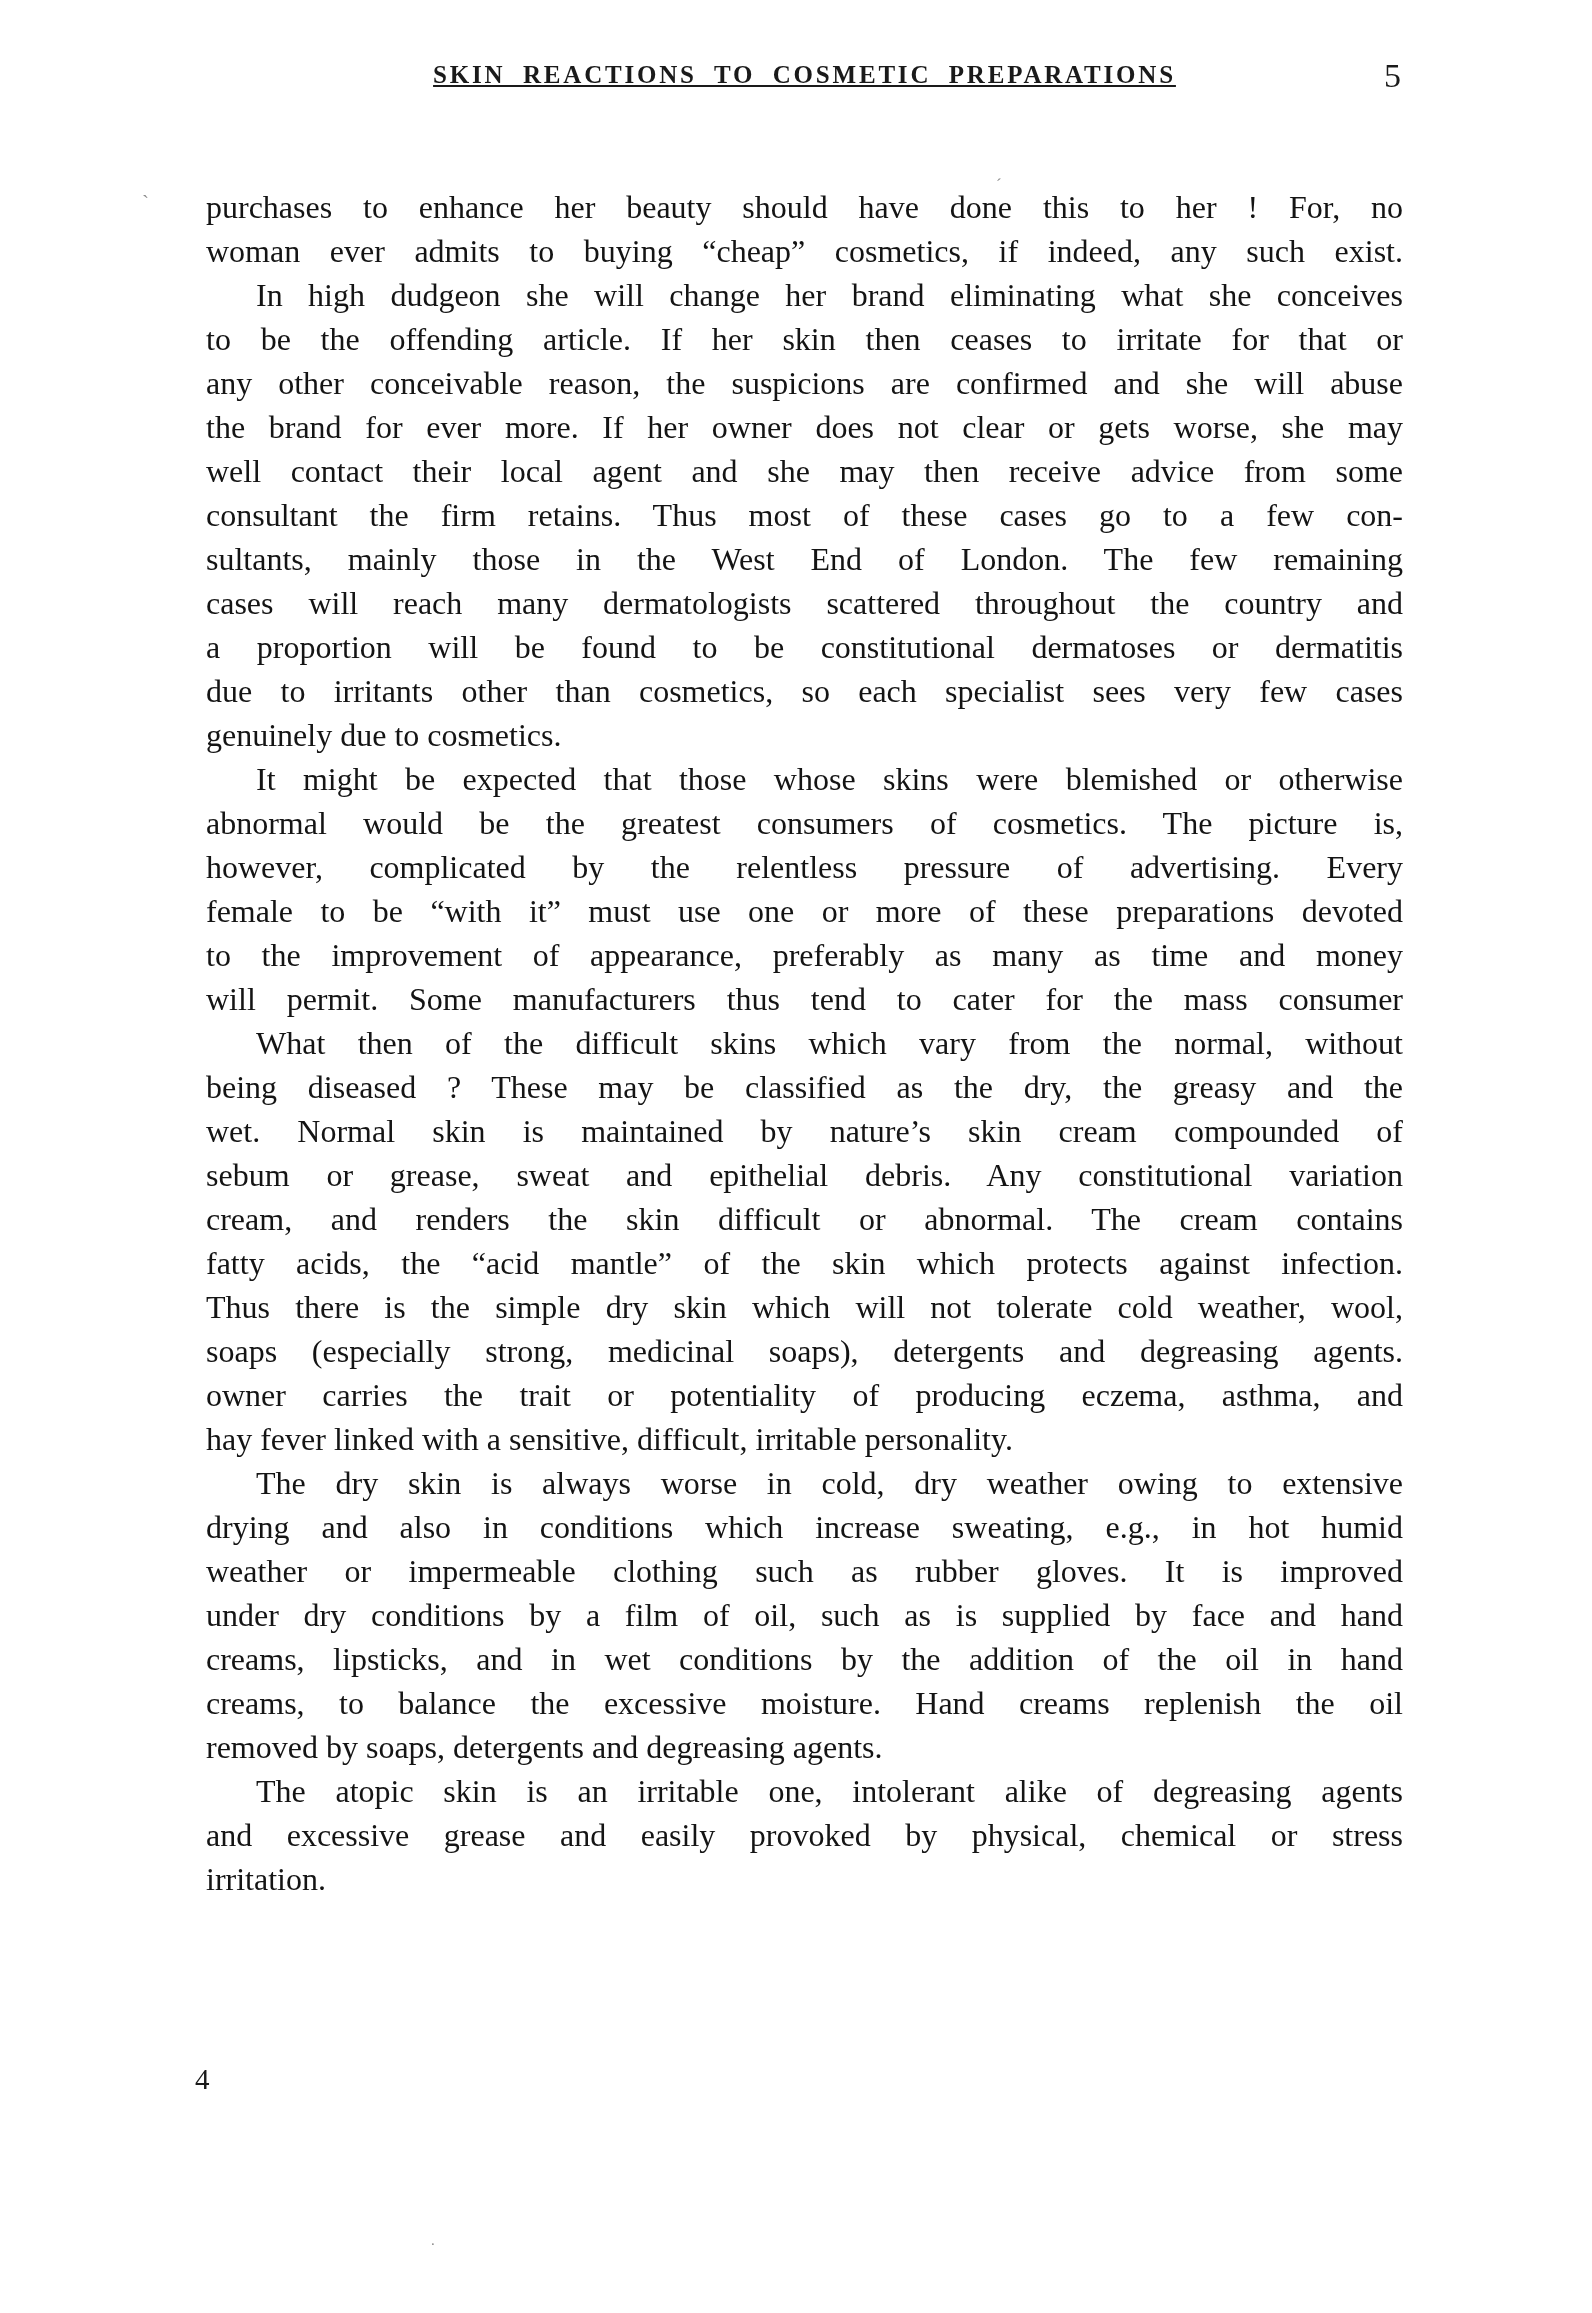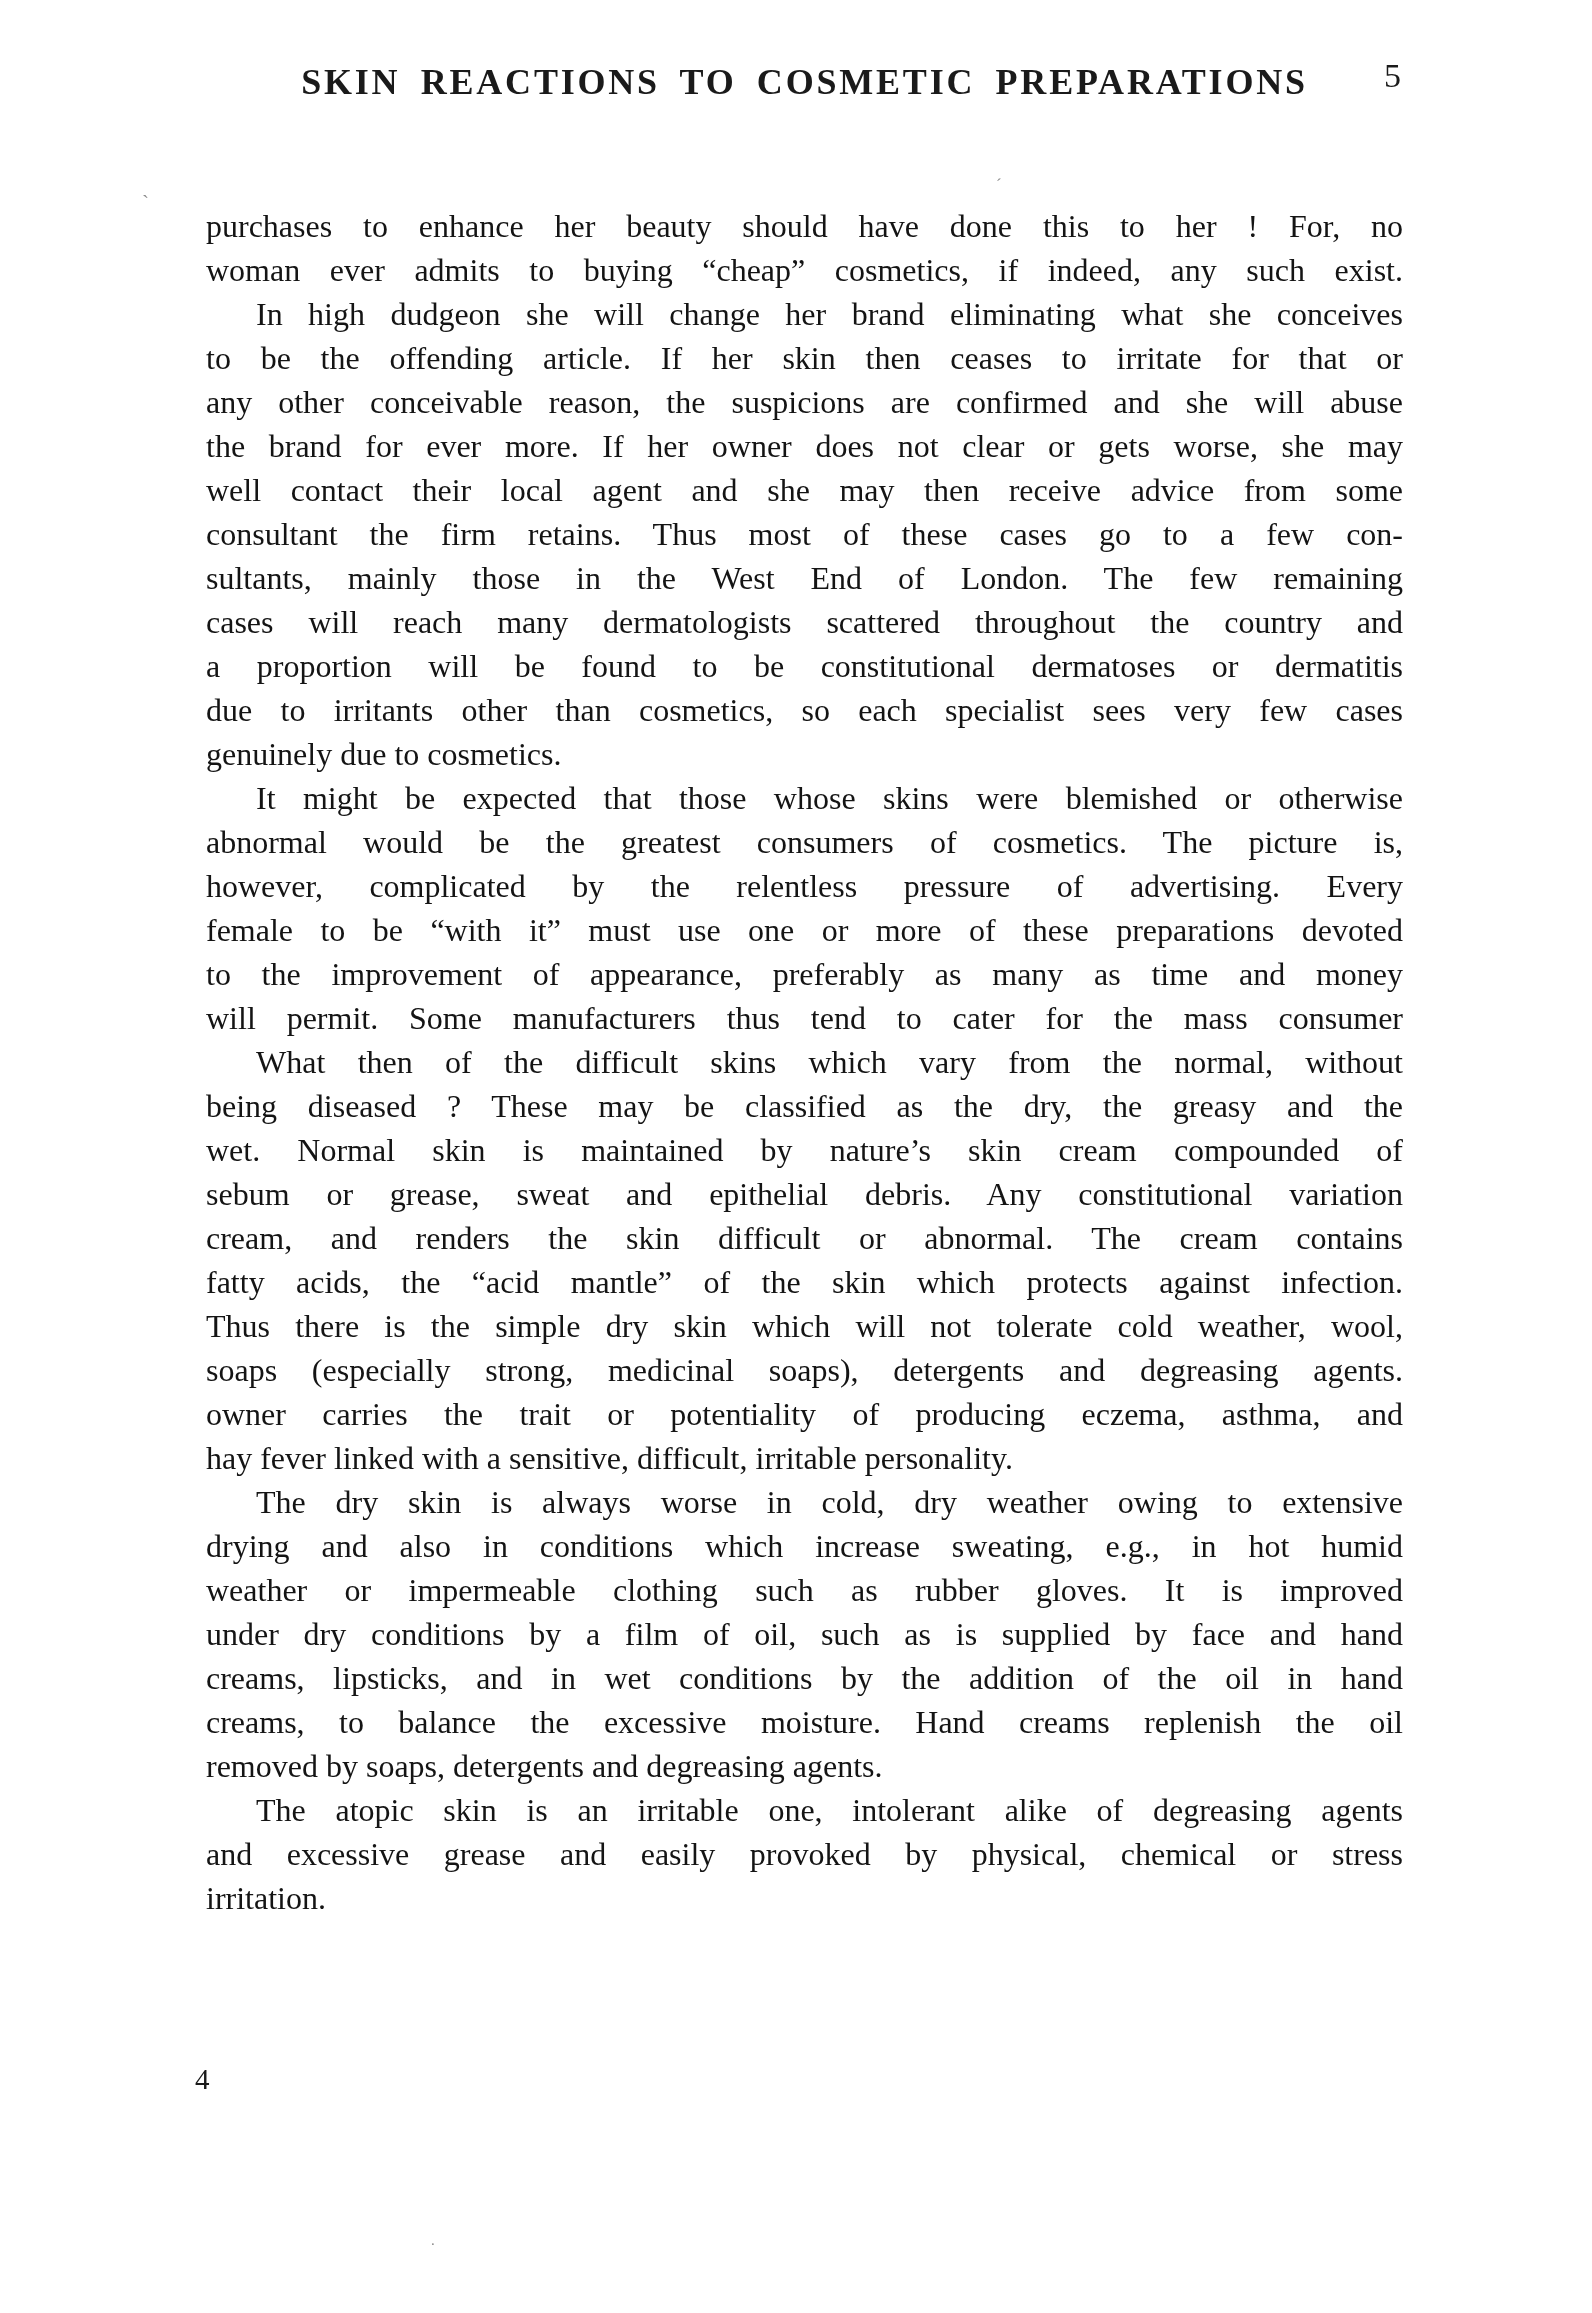--- a/index.html
+++ b/index.html
@@ -21,38 +21,39 @@
     top: 61px;
     left: 206px;
     width: 1197px;
     height: 38px;
   }
   .header-title {
     position: absolute;
     left: 0;
     right: 0;
     text-align: center;
-    font-size: 36px;
+    font-size: 25px;
     font-weight: 700;
     letter-spacing: 2.8px;
     word-spacing: 8.5px;
     white-space: nowrap;
     color: #1a1a1a;
+    text-decoration: underline;
   }
   .page-number {
     position: absolute;
     right: 1.9px;
     top: -3.8px;
     font-size: 34px;
     font-weight: 400;
     color: #1a1a1a;
   }
   .body-text {
     position: absolute;
-    top: 204px;
+    top: 185px;
     left: 206px;
     width: 1197px;
   }
   .line {
     line-height: 44px;
     font-size: 32px;
     text-align: justify;
     text-align-last: left;
     white-space: normal;
     color: #141414;

